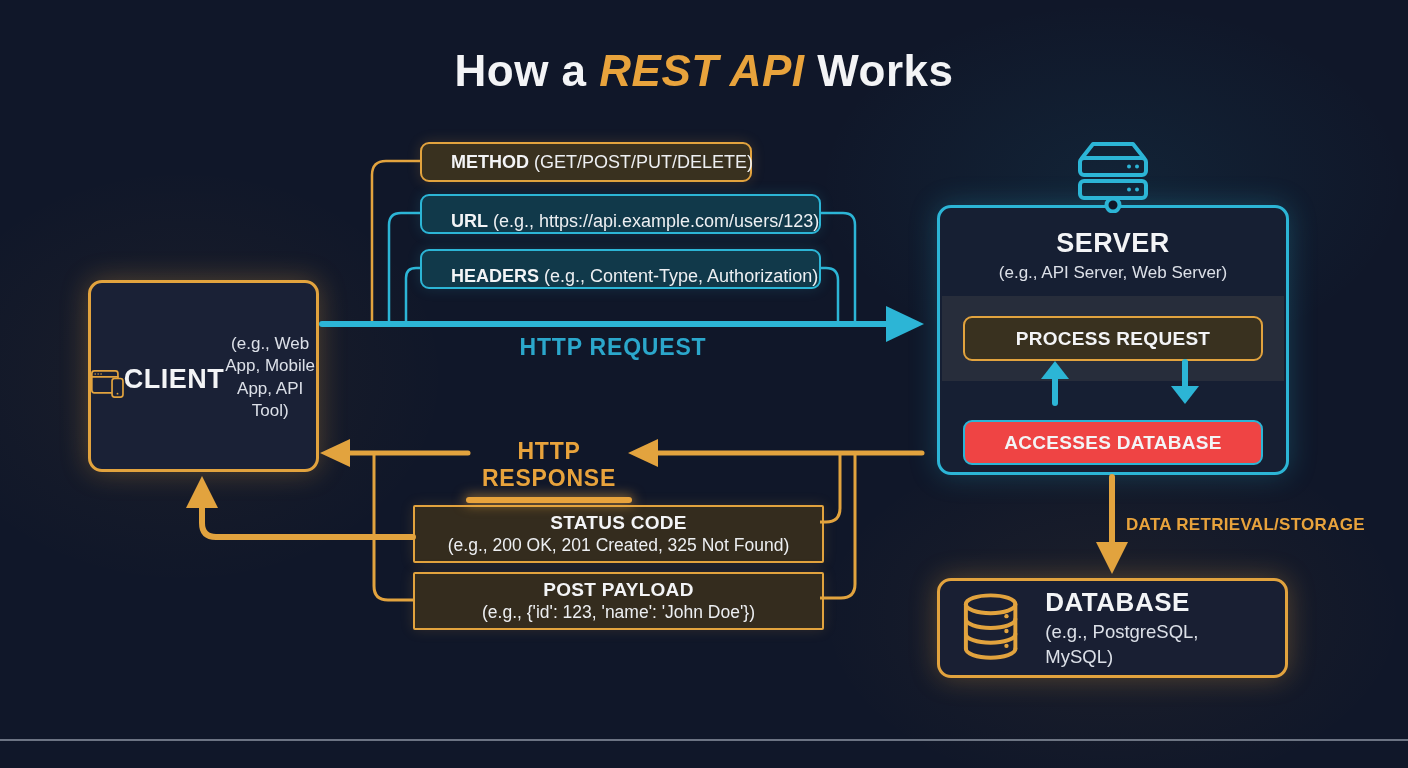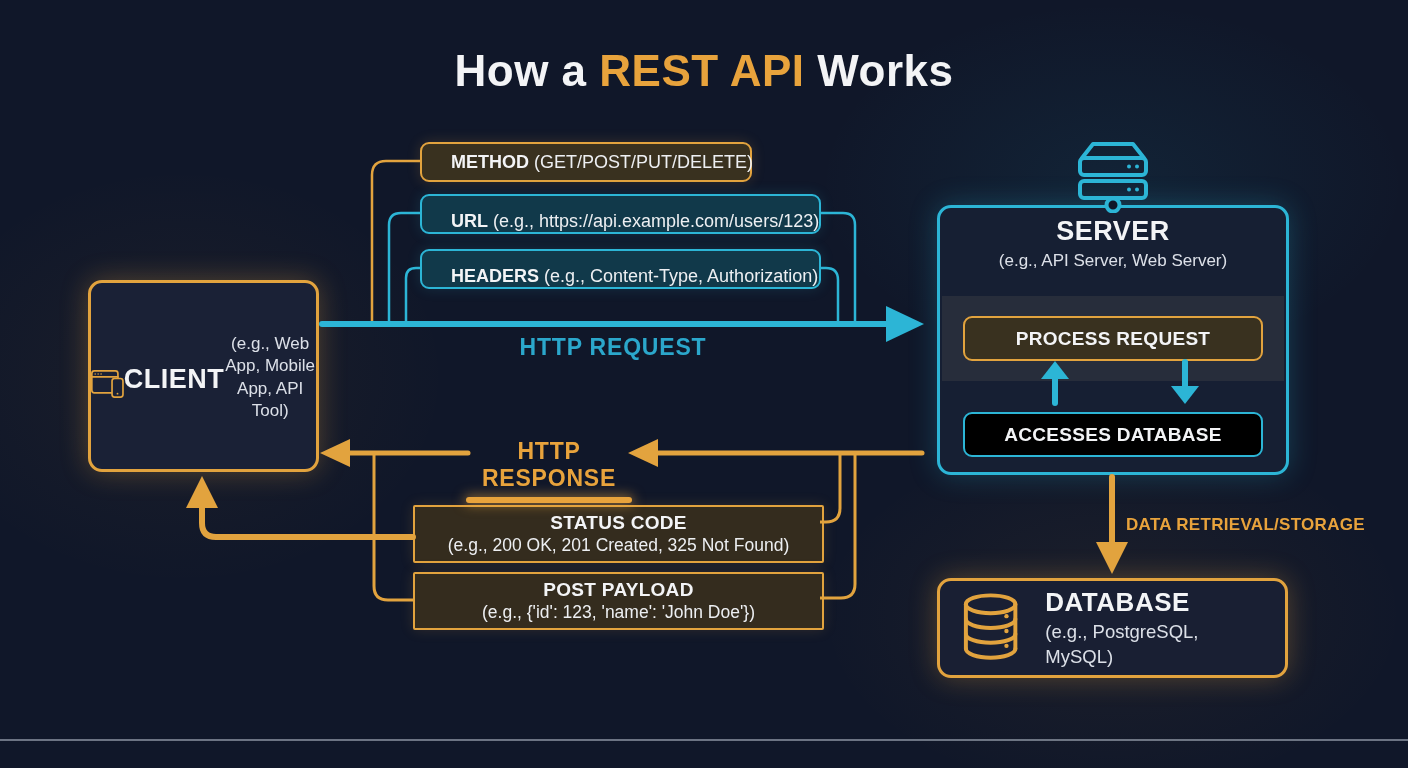--- a/index.html
+++ b/index.html
@@ -8,21 +8,21 @@
     color:#F3F4F6;font-family:"Liberation Sans",sans-serif;
     background:
       radial-gradient(ellipse 420px 260px at 79% 24%, rgba(44,181,214,0.08), transparent 70%),
       radial-gradient(ellipse 420px 260px at 79% 80%, rgba(234,166,64,0.06), transparent 70%),
       radial-gradient(ellipse 380px 300px at 13% 49%, rgba(234,166,64,0.05), transparent 70%),
       #101729;
   }
   .title{position:absolute;top:46px;left:0;width:100%;text-align:center;
     font-size:44px;font-weight:800;letter-spacing:.5px;}
   .t-seg{white-space:pre;}
-  .t-hl{color:#E8A33C;white-space:pre;}
+  .t-hl{color:#E8A33C;white-space:pre;font-style:italic;}
 
   .param{position:absolute;height:40px;border-radius:9px;display:flex;align-items:center;
     padding:0 8px 0 29px;font-size:18px;box-sizing:border-box;z-index:2;}
   .param .lbl{font-weight:700;}
   .param .det{white-space:pre;color:#EDEFF2;}
   .p-orange{border:2px solid #E2A33E;background:#39311F;box-shadow:0 0 14px rgba(234,166,64,.18);}
   .p-teal{border:2px solid #2CB5D6;background:#11394A;box-shadow:0 0 14px rgba(44,181,214,.16);align-items:flex-end;}
 
   .node{position:absolute;border-radius:14px;box-sizing:border-box;z-index:2;}
   .client-node{left:88px;top:280px;width:231px;height:192px;border:3px solid #E2A33E;
@@ -34,28 +34,28 @@
     background:#191F33;box-shadow:0 0 28px rgba(234,166,64,.30);
     display:flex;align-items:center;padding:0 16px;}
 
   .node-title{font-weight:800;font-size:27px;letter-spacing:.5px;}
   .node-sub{font-size:17px;color:#DCE0E8;text-align:center;line-height:1.3;}
 
   .client-node .c-icon{margin-top:16px;}
   .client-node .node-title{margin-top:6px;}
   .client-node .node-sub{margin-top:3px;width:218px;}
 
-  .server-head{position:relative;text-align:center;padding-top:8px;z-index:2;}
+  .server-head{position:relative;text-align:center;padding-top:20px;z-index:2;}
   .server-head .node-sub{margin-top:3px;}
   .band{position:absolute;left:2px;right:2px;top:88px;height:85px;background:rgba(195,172,135,.10);}
   .step{position:absolute;left:23px;width:300px;height:45px;border-radius:9px;display:flex;
     align-items:center;justify-content:center;font-weight:700;font-size:19px;
     box-sizing:border-box;letter-spacing:.3px;}
   .step1{top:108px;border:2px solid #E2A33E;background:#39311F;}
-  .step2{top:204px;border:2px solid #2CB5D6;background:#000000;}
+  .step2{top:212px;border:2px solid #2CB5D6;background:#ef4444;}
 
   .flow-label{position:absolute;font-weight:700;font-size:23px;letter-spacing:.8px;z-index:3;}
   .req-label{left:463px;top:334px;width:300px;text-align:center;color:#2BA7CB;}
   .resp-wrap{left:449px;top:438px;width:200px;text-align:center;color:#E8A33C;}
   .resp-underline{width:166px;height:6px;border-radius:3px;background:#E8A33C;margin:5px auto 0;
     box-shadow:0 0 12px 2px rgba(234,166,64,.55);}
 
   .resp-part{position:absolute;left:413px;width:407px;height:54px;border:2px solid #E2A33E;
     background:#342C1E;border-radius:2px;display:flex;flex-direction:column;align-items:center;
     justify-content:center;box-shadow:0 0 14px rgba(234,166,64,.15);z-index:2;}

